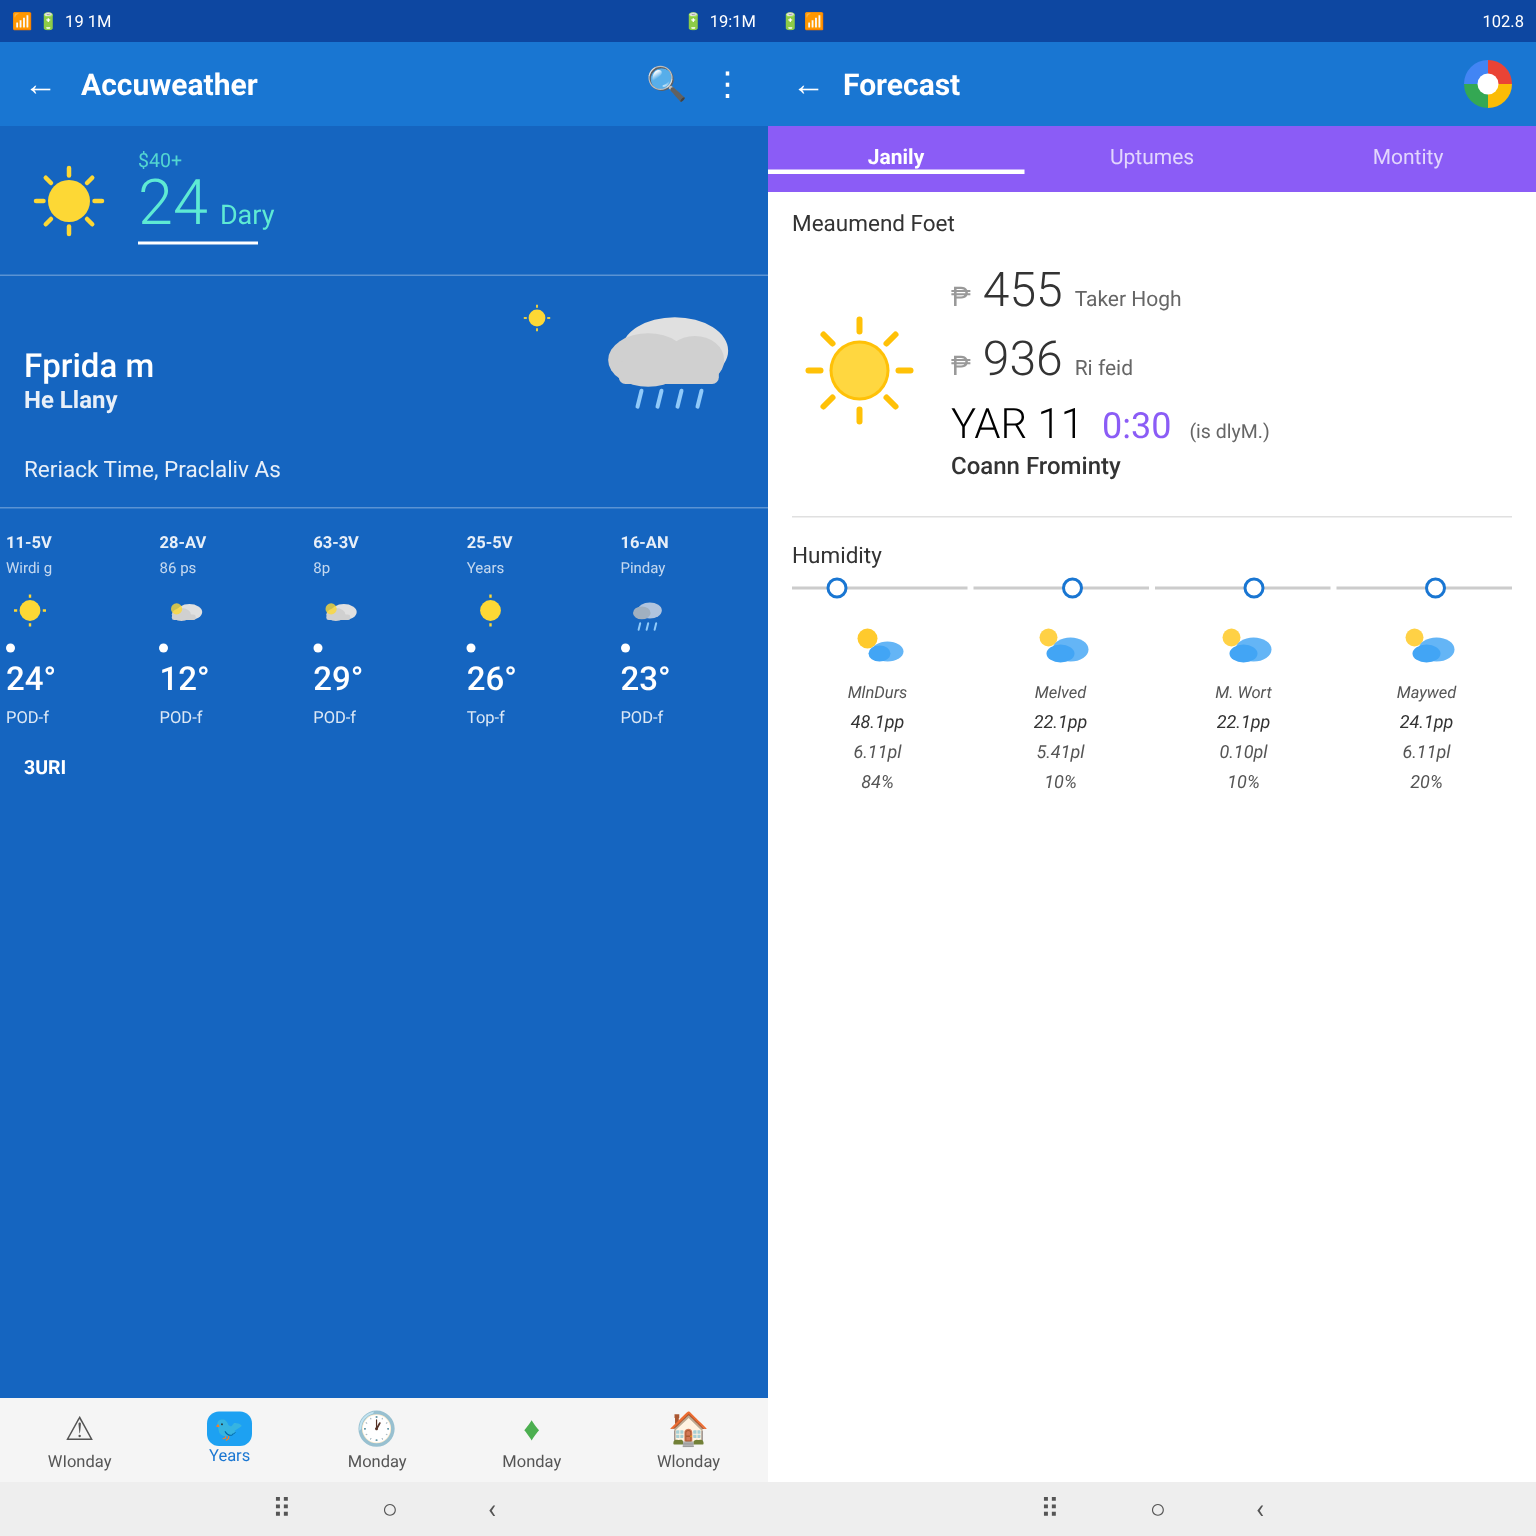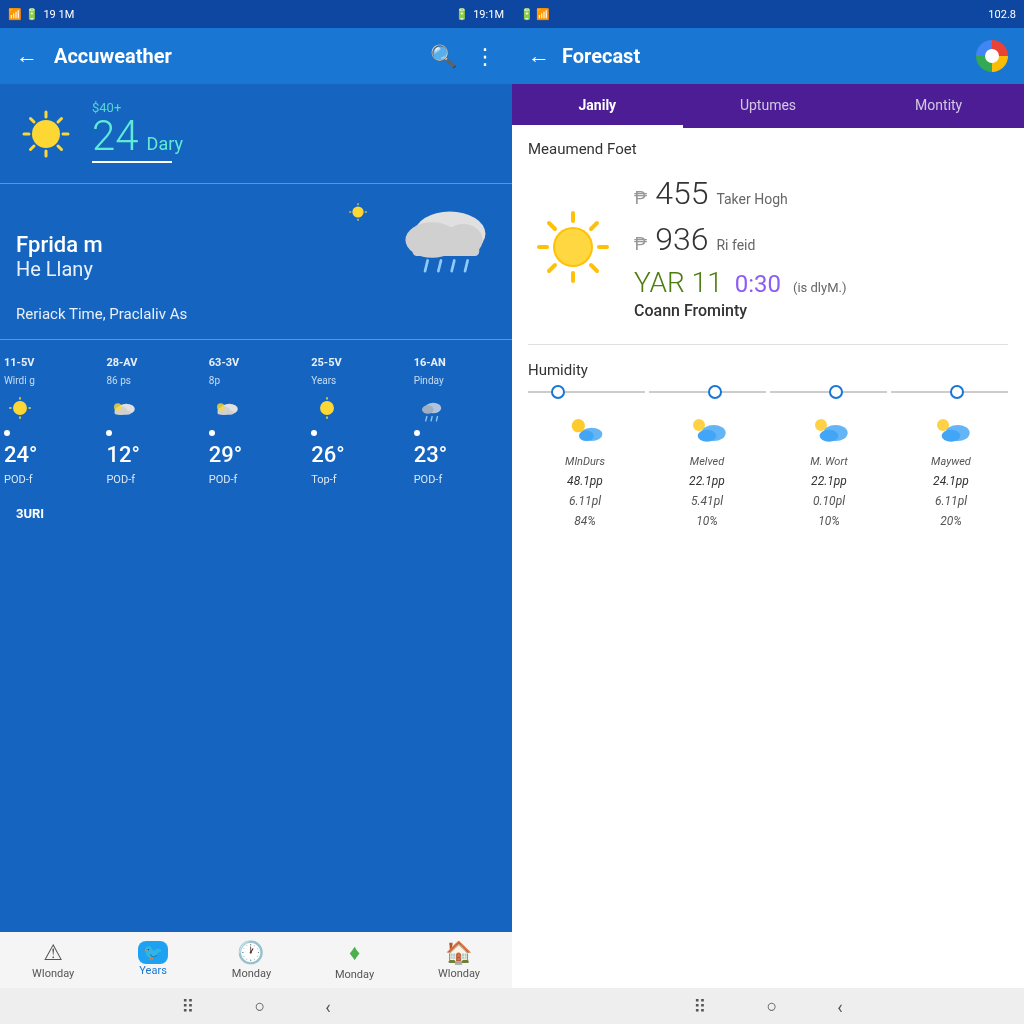--- a/index.html
+++ b/index.html
@@ -112,22 +112,23 @@
       color: white;
       flex: 1;
     }
 
     .weather-desc-title {
       font-size: 22px;
       font-weight: 500;
     }
 
     .weather-desc-sub {
-      font-size: 20px;
+      font-size: 16px;
       opacity: 0.9;
+      font-weight: bold;
     }
 
     .cloud-rain-icon {
       width: 110px;
       height: 80px;
       flex-shrink: 0;
     }
 
     .precipitation-section {
       padding: 8px 16px 16px;
@@ -283,23 +284,24 @@
       top: 50%;
       left: 50%;
       transform: translate(-50%, -50%);
       width: 14px;
       height: 14px;
       border-radius: 50%;
       background: white;
     }
 
     .tabs-bar {
-      background: #4c1d95;
+      background: #8b5cf6;
       display: flex;
       height: 44px;
+      align-items: center;
     }
 
     .tab-item {
       flex: 1;
       display: flex;
       align-items: center;
       justify-content: center;
       color: rgba(255,255,255,0.75);
       font-size: 14px;
       cursor: pointer;
@@ -367,21 +369,21 @@
 
     .main-temp-row {
       display: flex;
       align-items: baseline;
       gap: 12px;
       margin-top: 8px;
     }
 
     .main-temp-large {
       font-size: 28px;
-      color: #4d7c0f;
+      color: #000000;
       font-weight: 300;
       text-align: center;
     }
 
     .main-time {
       font-size: 24px;
       color: #8b5cf6;
       font-weight: 400;
     }
 

